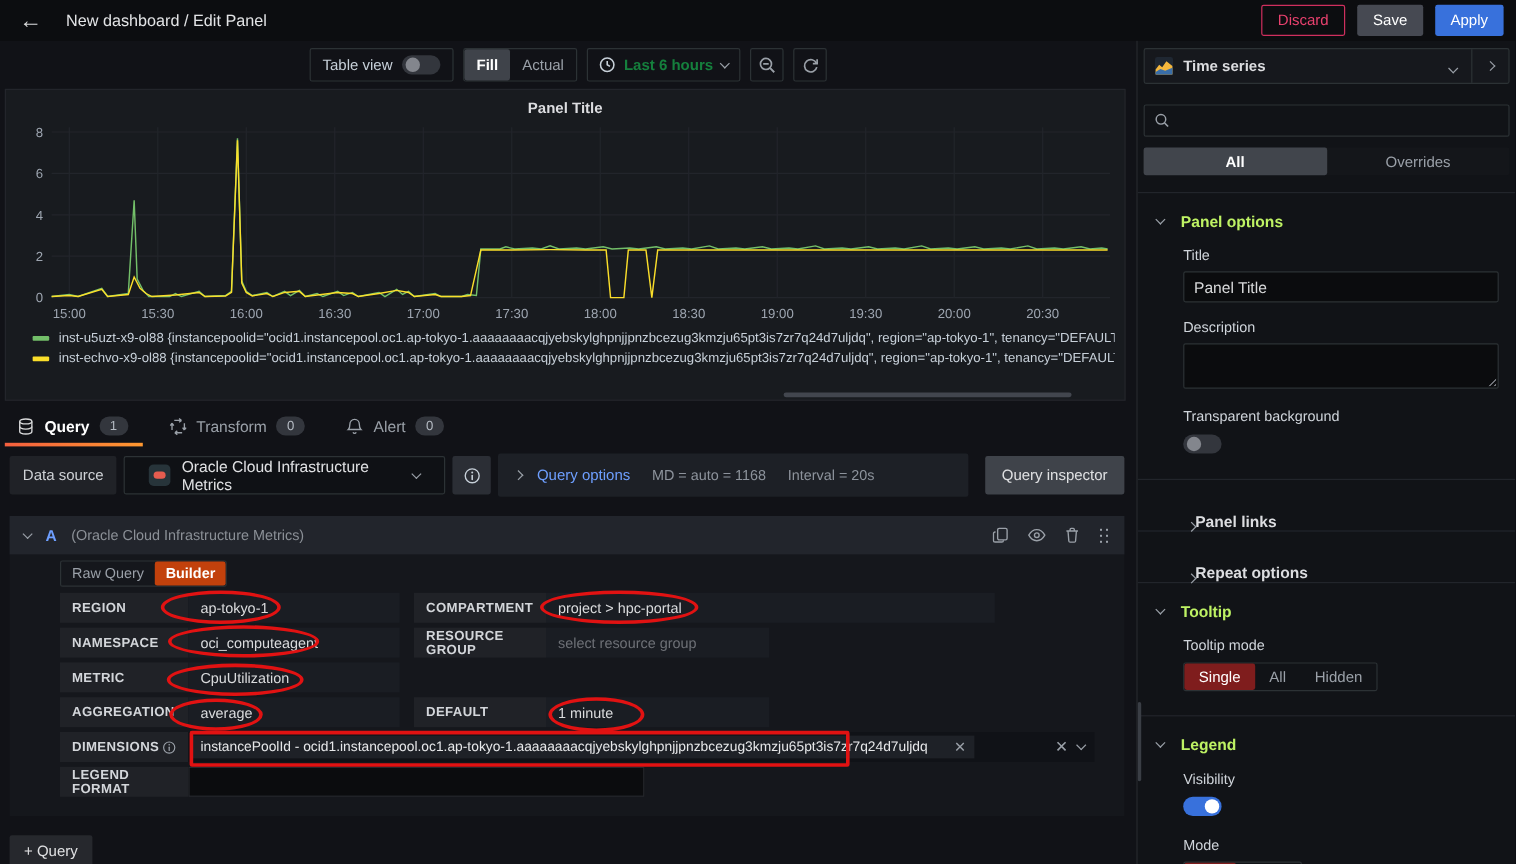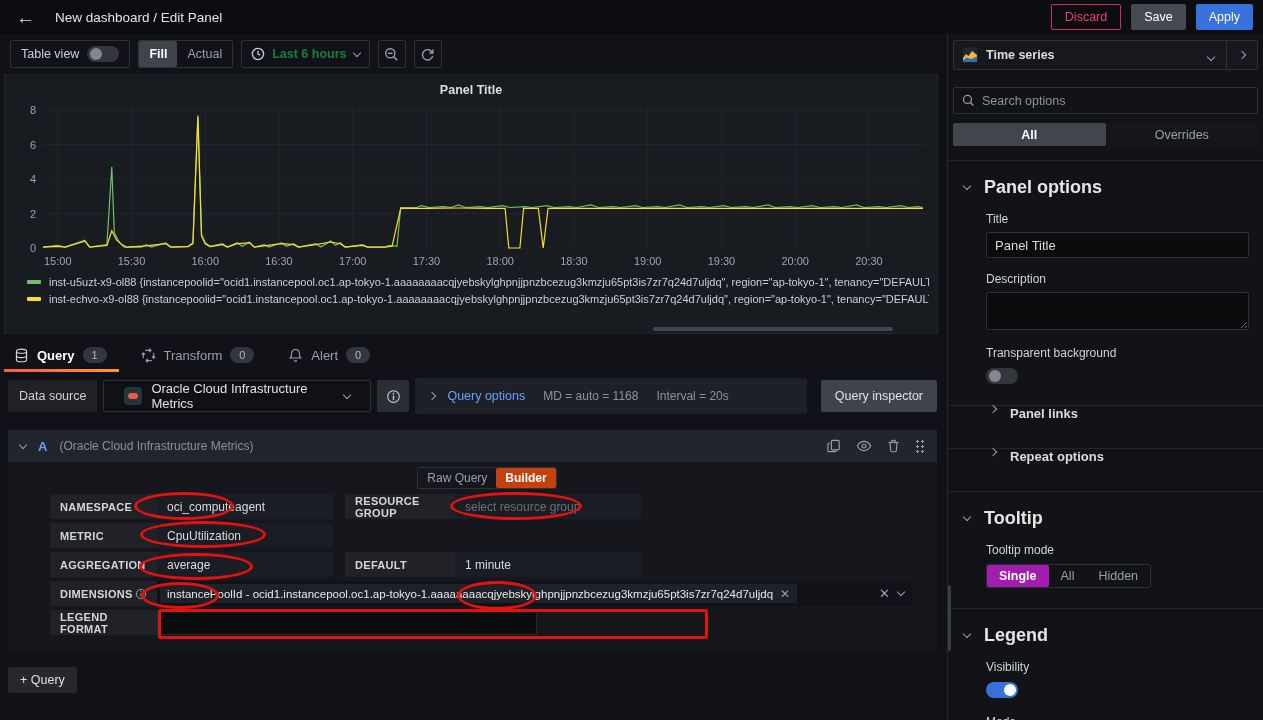--- a/index.html
+++ b/index.html
@@ -14,21 +14,21 @@
   .btn{border:none;border-radius:2px;height:26px;padding:0 13px;font-size:12.5px;cursor:pointer;
        font-family:"Liberation Sans",sans-serif}
   .btn-discard{background:transparent;color:#e8416e;border:1px solid #cf2f5e;font-weight:500}
   .btn-save{background:#464952;color:#fff}
   .btn-apply{background:#3871dc;color:#fff}
   
   .content{display:flex;height:686px}
   .left{width:947px;position:relative}
   .sidebar{width:316px;border-left:1px solid #26282e;background:#111317;position:relative;overflow:hidden}
   
-  .ltoolbar{height:40px;display:flex;justify-content:flex-start;align-items:center;gap:8px;padding:0 10px}
+  .ltoolbar{height:40px;display:flex;justify-content:center;align-items:center;gap:8px;padding:0 10px}
   .grp{display:flex;align-items:center;border:1px solid #2c3235;border-radius:2px;height:28px;background:#111217}
   .tv{gap:8px;padding:0 10px;font-size:12.5px;color:#c7d0d9}
   .seg{display:flex;align-items:center;height:26px;padding:0 10px;color:#9aa0a8;font-size:12.5px;cursor:pointer;border-radius:2px}
   .seg.on{background:#3f434a;color:#fff;font-weight:600}
   .timep{gap:7px;padding:0 9px;color:#15803d;font-weight:600;font-size:12.5px;cursor:pointer}
   .iconbtn{width:28px;justify-content:center;cursor:pointer}
   .chev{display:inline-block;width:6px;height:6px;border-right:1.4px solid #9aa0a8;border-bottom:1.4px solid #9aa0a8}
   .chev.down{transform:rotate(45deg);margin-top:-3px}
   .chev.right{transform:rotate(-45deg)}
   
@@ -67,35 +67,35 @@
   .qi-btn{background:#3f434a;color:#e0e1e3;height:32px;padding:0 14px;font-size:12.5px;border:none;border-radius:2px;margin-left:8px;cursor:pointer}
   
   .qcard{margin:18px 10px 0 8px;background:#15171c;padding-bottom:12px}
   .qhead{height:32px;background:#22252c;display:flex;align-items:center;padding:0 12px;gap:12px}
   .qref{color:#6e9fff;font-weight:600;font-size:13px}
   .qhint{color:#8b9097;font-size:12px;flex:1}
   .qicons{display:flex;align-items:center;gap:15px}
   .qicons svg{cursor:pointer}
   .dots{width:10px;height:14px;background:radial-gradient(#9aa0a8 1.1px,transparent 1.3px);background-size:5px 5px;cursor:grab}
   .qbody{padding:3px 13px 0 42px;position:relative}
-  .builder-row{display:flex;justify-content:center;margin:2px 0 5px}
+  .builder-row{display:flex;justify-content:flex-start;margin:2px 0 5px}
   .sgrp{display:flex;border:1px solid #2c3235;border-radius:2px;height:22px;align-items:center;background:#15171c}
   .sseg{padding:0 9px;font-size:12px;color:#9aa0a8;height:20px;line-height:20px;cursor:pointer;border-radius:2px}
   .sseg.on{background:#c2410c;color:#fff;font-weight:600}
   .form{position:relative}
   .frow{display:flex;height:25px;margin-bottom:4px}
   .frow.metric-gap{margin-top:3px}
   .lbl{width:107px;background:#202227;display:flex;align-items:center;padding:0 10px;font-size:11px;font-weight:600;color:#d3d6da;letter-spacing:.3px}
   .lbl .info{margin-left:auto}
   .val{background:#1a1d23;display:flex;align-items:center;padding:0 10px;font-size:12px;color:#dadbdd}
   .gap12{width:12px}
   .w176{width:176px}.w374{width:374px}.w186{width:186px}.lbl2{width:110px}
   .ph{color:#6e7177}
   .dimsel{display:flex;align-items:center;background:#101217;width:755px;padding:3px 8px 3px 3px;gap:8px}
-  .chip{display:flex;align-items:center;gap:7px;background:#1e2127;height:19px;padding:0 7px;font-size:11.5px;color:#e6e7e9;margin-right:auto}
+  .chip{display:flex;align-items:center;gap:22px;background:#1e2127;height:19px;padding:0 7px;font-size:11.5px;color:#e6e7e9;margin-right:auto}
   .chip .x{color:#9aa0a8;cursor:pointer;font-size:12px}
   .clear-x{color:#9aa0a8;font-size:13px;cursor:pointer}
   .lfmt{width:380px;height:25px;background:#0b0c0e;border:1px solid #26282e;color:#d8d9da;padding:0 8px;font-size:12px;font-family:"Liberation Sans",sans-serif}
   
   .ann{position:absolute;border:3px solid #e11212;border-radius:50%;pointer-events:none}
   .annrect{position:absolute;border:3px solid #e11212;border-radius:2px;pointer-events:none}
   .addq{margin:16px 0 0 8px;background:#26282d;border:none;border-radius:2px;color:#e0e1e3;height:26px;padding:0 12px;font-size:12.5px;display:inline-flex;align-items:center;gap:7px;cursor:pointer;font-family:"Liberation Sans",sans-serif}
   
   .vizrow{margin:6px 5px 0;height:30px;border:1px solid #2c3235;border-radius:2px;display:flex;align-items:center;background:#16181d}
   .vizrow .vname{flex:1;font-size:12.5px;font-weight:600;color:#dcdde0;padding-left:8px}
@@ -103,34 +103,34 @@
   .vizsep{width:1px;height:100%;background:#2c3235}
   .vexpand{width:30px;display:flex;align-items:center;justify-content:center;height:100%;cursor:pointer}
   .searchrow{margin:17px 5px 0;height:27px;border:1px solid #2c3235;border-radius:2px;display:flex;align-items:center;padding:0 8px;gap:7px}
   .searchrow input{flex:1;background:transparent;border:none;outline:none;color:#d8d9da;font-size:12.5px;font-family:"Liberation Sans",sans-serif}
   .searchrow input::placeholder{color:#8d939c}
   .ovtabs{margin:9px 5px 0;display:flex;height:23px;background:#14161a;border-radius:2px}
   .ovtab{flex:1;display:flex;align-items:center;justify-content:center;font-size:12.5px;color:#9aa0a8;cursor:pointer;border-radius:2px}
   .ovtab.on{background:#41454c;color:#fff;font-weight:600}
   .sbdiv{border-top:1px solid #22252b;margin-top:14px}
   .sechead{display:flex;align-items:center;gap:14px;padding-left:16px;margin-top:16px;cursor:pointer}
-  .sechead .st{font-size:18px;font-weight:600;color:#e5e5e5}
+  .sechead .st{font-size:13px;font-weight:600;color:#bef264}
   .seccont{padding:0 14px 0 38px}
   .flabel{font-size:12px;color:#cfd4da;margin-top:14px}
   .tinput{margin-top:6px;width:100%;height:26px;background:#0b0c0e;border:1px solid #2c3235;border-radius:2px;color:#d8d9da;padding:0 8px;font-size:13px;font-family:"Liberation Sans",sans-serif}
   .tarea{margin-top:6px;width:100%;height:38px;background:#0b0c0e;border:1px solid #2c3235;border-radius:2px;position:relative}
   .tarea::after{content:'';position:absolute;right:1px;bottom:1px;width:9px;height:9px;
       background:repeating-linear-gradient(135deg,transparent 0 2px,#6e7177 2px 3px);
       clip-path:polygon(100% 0,100% 100%,0 100%)}
   .mt8{margin-top:8px}
-  .collapse-row{display:flex;align-items:flex-start;gap:14px;height:42px;padding-left:42px;cursor:pointer}
+  .collapse-row{display:flex;align-items:flex-end;height:42px;padding-left:42px;cursor:pointer}
   .collapse-row .ct{font-size:13px;font-weight:600;color:#dcdde0}
   .sb-rgrp{display:flex;border:1px solid #2c3235;border-radius:2px;height:24px;align-items:center;margin-top:7px;width:max-content;background:#111317}
   .sb-seg{padding:0 12px;height:22px;line-height:22px;font-size:12.5px;color:#9aa0a8;cursor:pointer;border-radius:2px}
-  .sb-seg.on{background:#a21caf;color:#fff;font-weight:700}
+  .sb-seg.on{background:#7f1d1d;color:#fff;font-weight:400}
   .sb-scroll{position:absolute;left:0;top:551px;width:3px;height:66px;background:#3a3e45;border-radius:2px}
   svg{display:block}
 </style>
 </head>
 <body>
 
 <div class="app">
 
   <header class="topbar">
     <button class="back-btn">←</button>
@@ -323,20 +323,31 @@
         <div class="qbody">
           <div class="builder-row">
             <div class="sgrp">
               <span class="sseg">Raw Query</span>
               <span class="sseg on">Builder</span>
             </div>
           </div>
 
           <div class="form">
 
+            <div class="frow">
+              <div class="lbl">REGION</div>
+              <div class="val w176">
+                  <span>ap-tokyo-1</span>
+                </div>
+              <div class="gap12"></div>
+              <div class="lbl lbl2">COMPARTMENT</div>
+              <div class="val w374">
+                  <span>project &gt; hpc-portal</span>
+                </div>
+            </div>
 
             <div class="frow">
               <div class="lbl">NAMESPACE</div>
               <div class="val w176">
                   <span>oci_computeagent</span>
                 </div>
               <div class="gap12"></div>
               <div class="lbl lbl2">RESOURCE GROUP</div>
               <div class="val w186 ph">
                   <span>select resource group</span>
@@ -419,21 +430,20 @@
         <span class="vexpand">
             <span class="chev right"></span>
           </span>
       </div>
 
       <div class="searchrow">
         <svg width="13" height="13" viewBox="0 0 15 15">
           <circle cx="6.3" cy="6.3" r="4.6" fill="none" stroke="#9aa0a8" stroke-width="1.4"></circle>
           <line x1="9.8" y1="9.8" x2="13.2" y2="13.2" stroke="#9aa0a8" stroke-width="1.6"></line>
         </svg>
-        <input placeholder="Search options" style="">
       </div>
 
       <div class="ovtabs">
         <div class="ovtab on">All</div>
         <div class="ovtab">Overrides</div>
       </div>
 
       <div class="sbdiv"></div>
 
       <div class="sechead">

